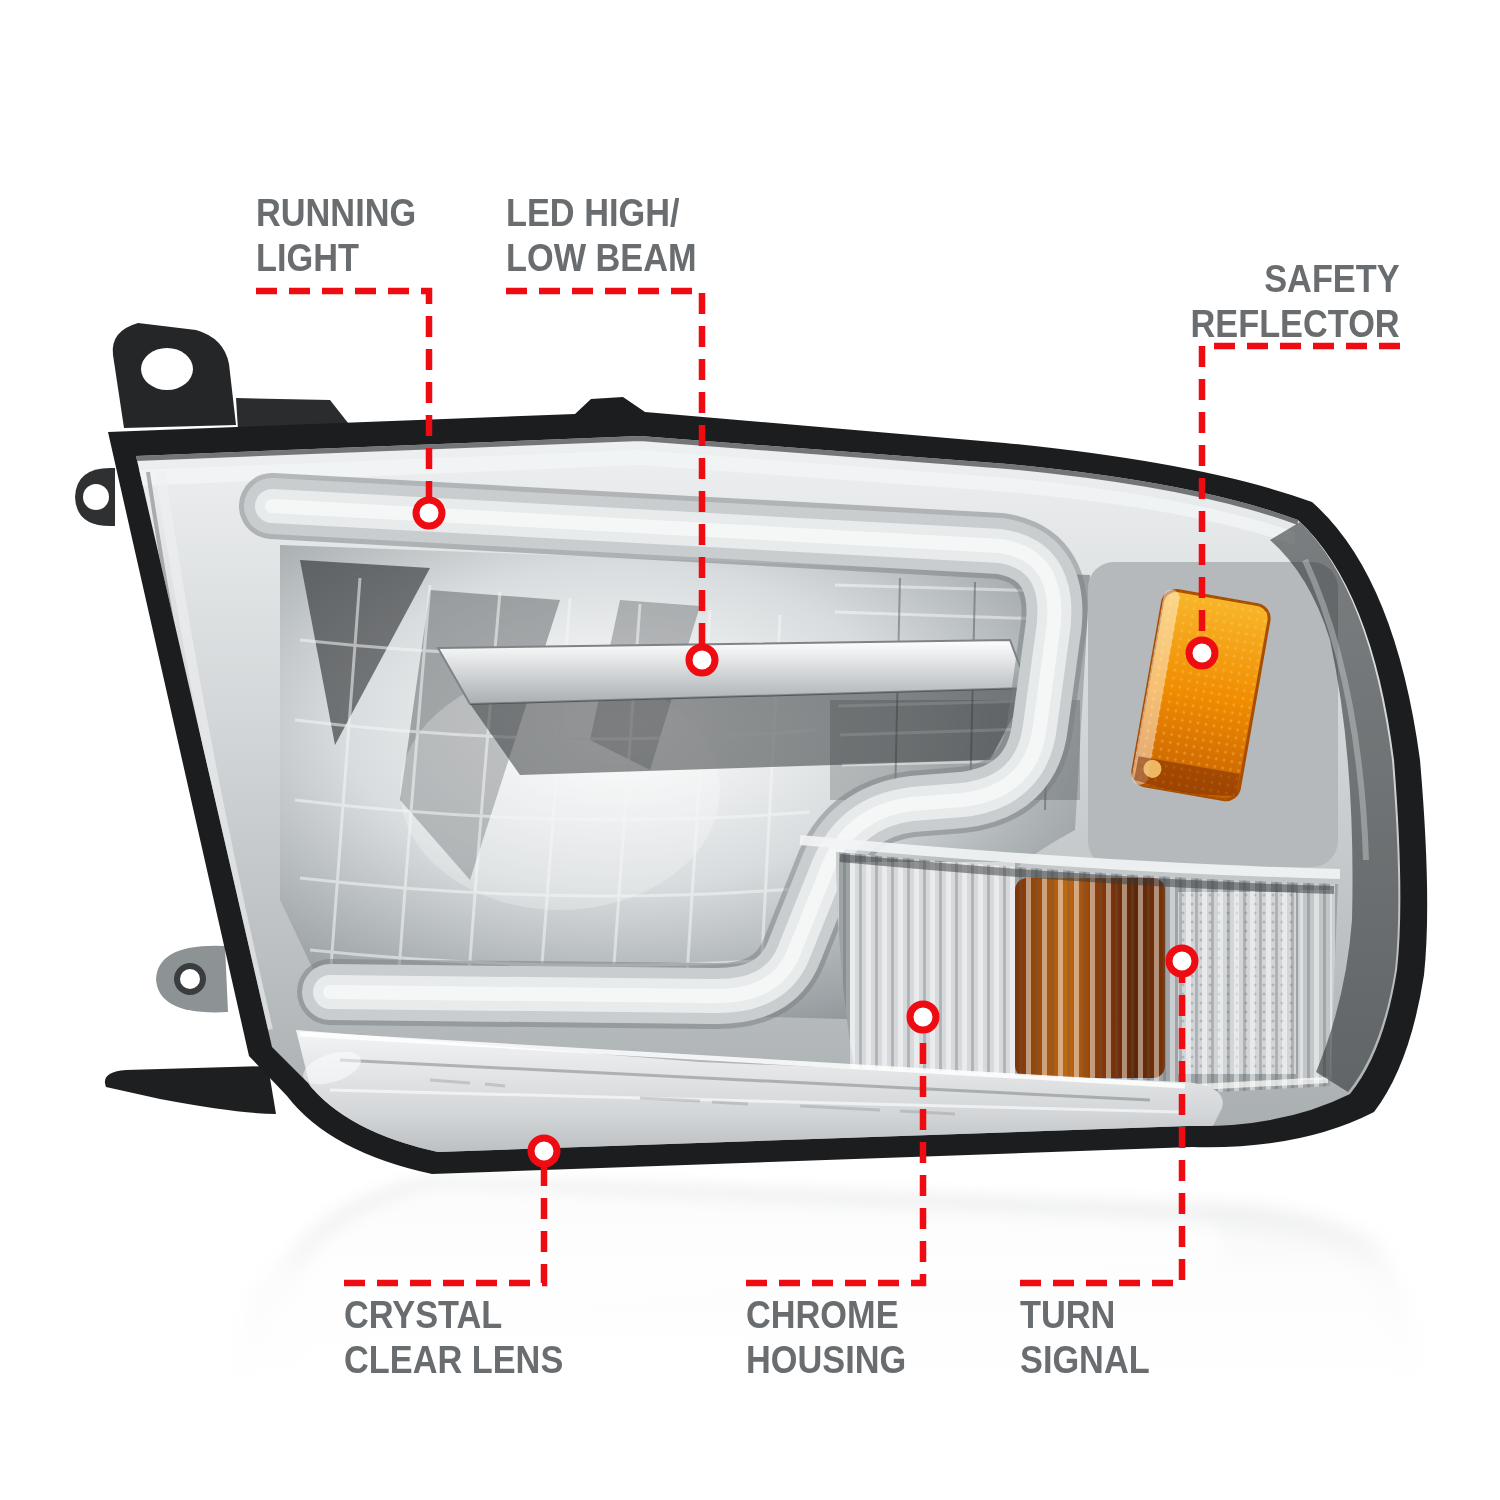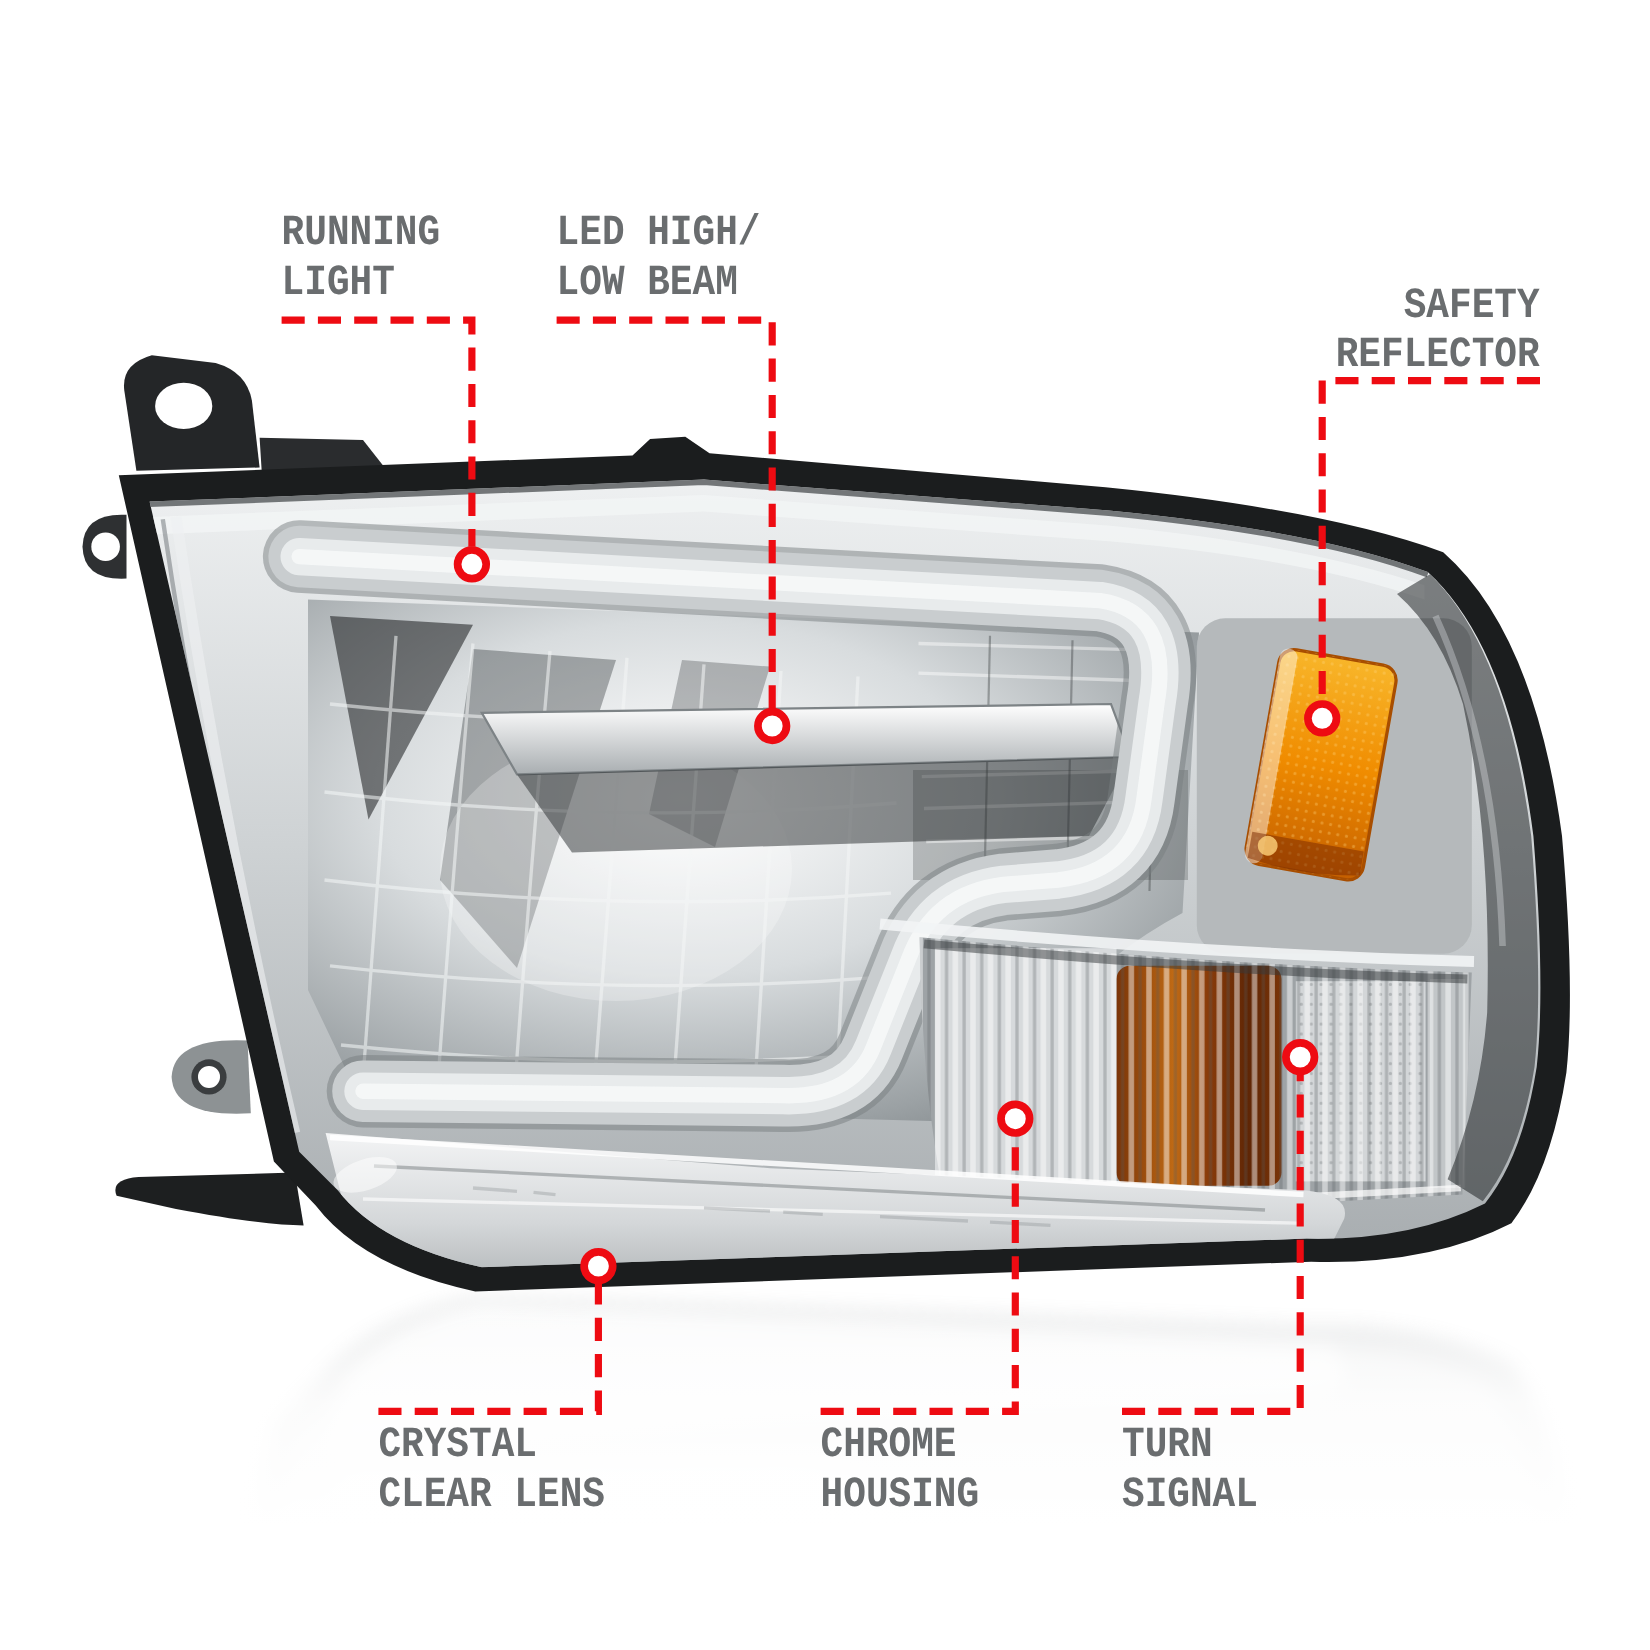--- a/index.html
+++ b/index.html
@@ -1,18 +1,18 @@
 <!DOCTYPE html>
 <html><head>
 <meta charset="utf-8">
 <style>
   html,body{margin:0;padding:0;background:#ffffff;}
   .stage{
     position:relative;width:1500px;height:1500px;background:#ffffff;overflow:hidden;
-    font-family:Liberation Mono, monospace;
+    font-family:Liberation Sans, sans-serif;
   }
   .stage svg{position:absolute;left:0;top:0;}
   .lbl{
     position:absolute;
     font-size:39px;line-height:45px;font-weight:600;
     color:#6a6d6f;letter-spacing:0px;white-space:nowrap;
     transform:scaleX(.88);transform-origin:left top;
   }
   .lbl span{display:block;}
   .lbl.right{text-align:right;transform-origin:right top;}

